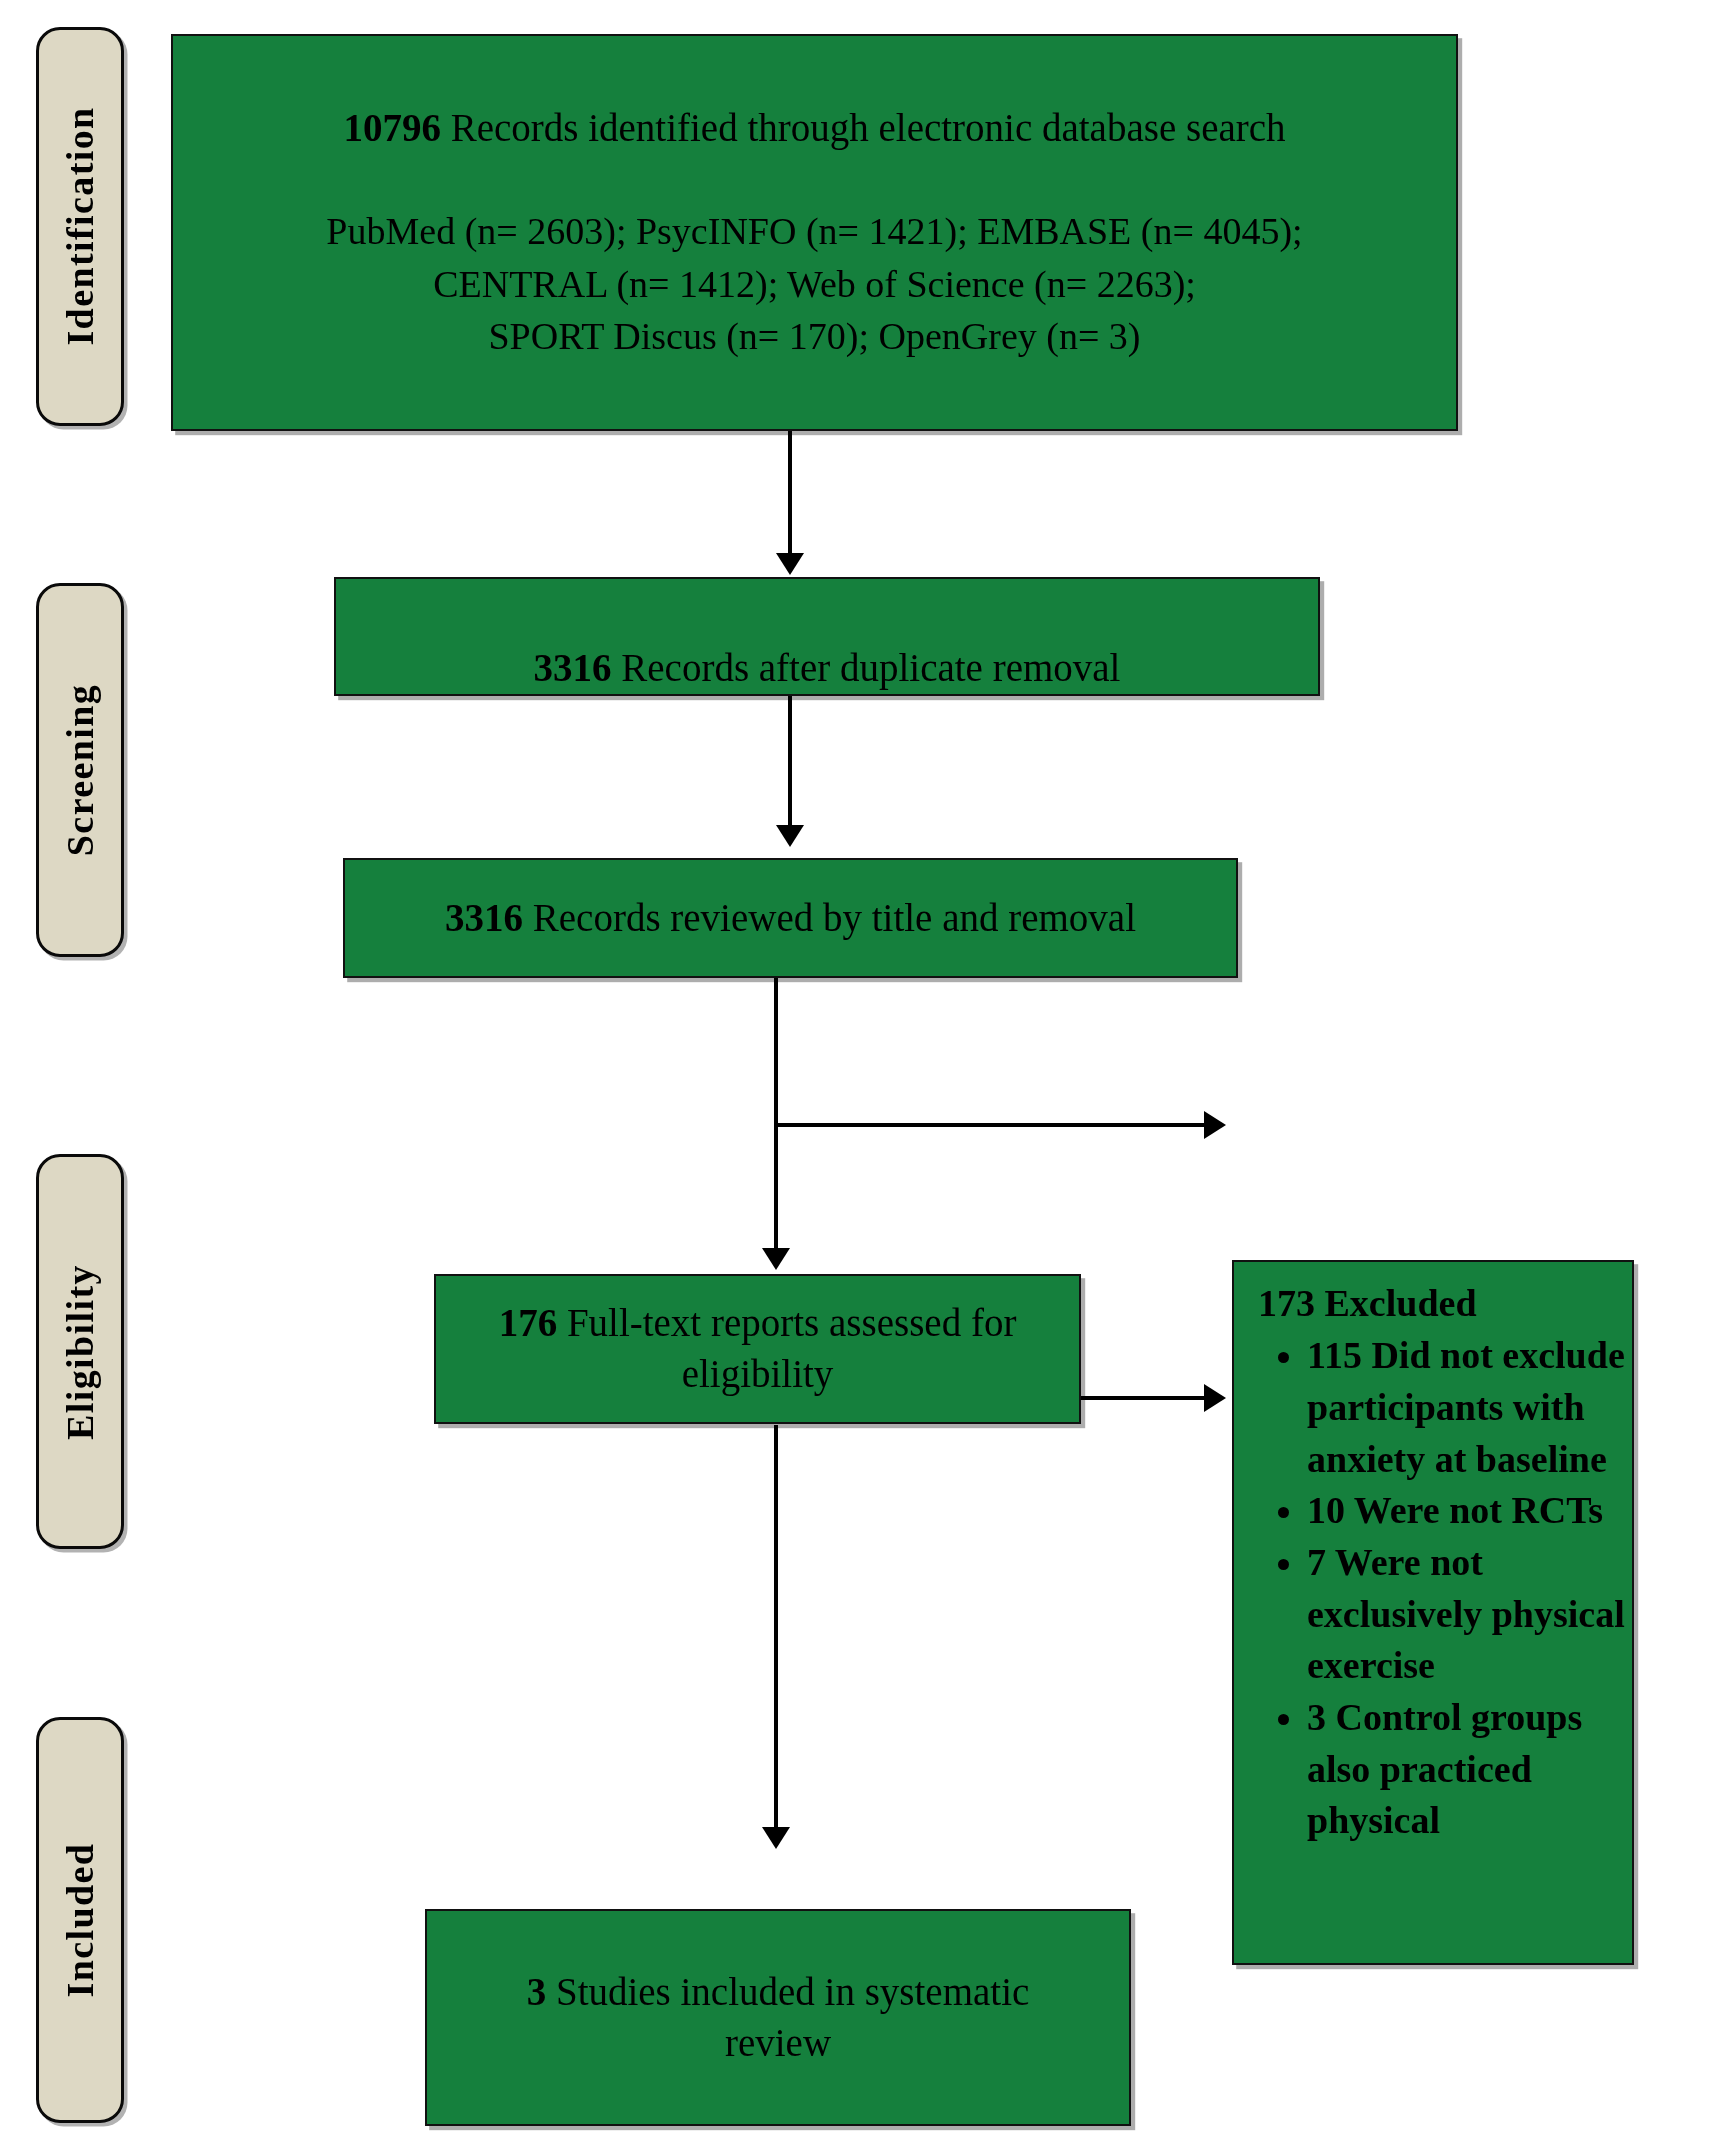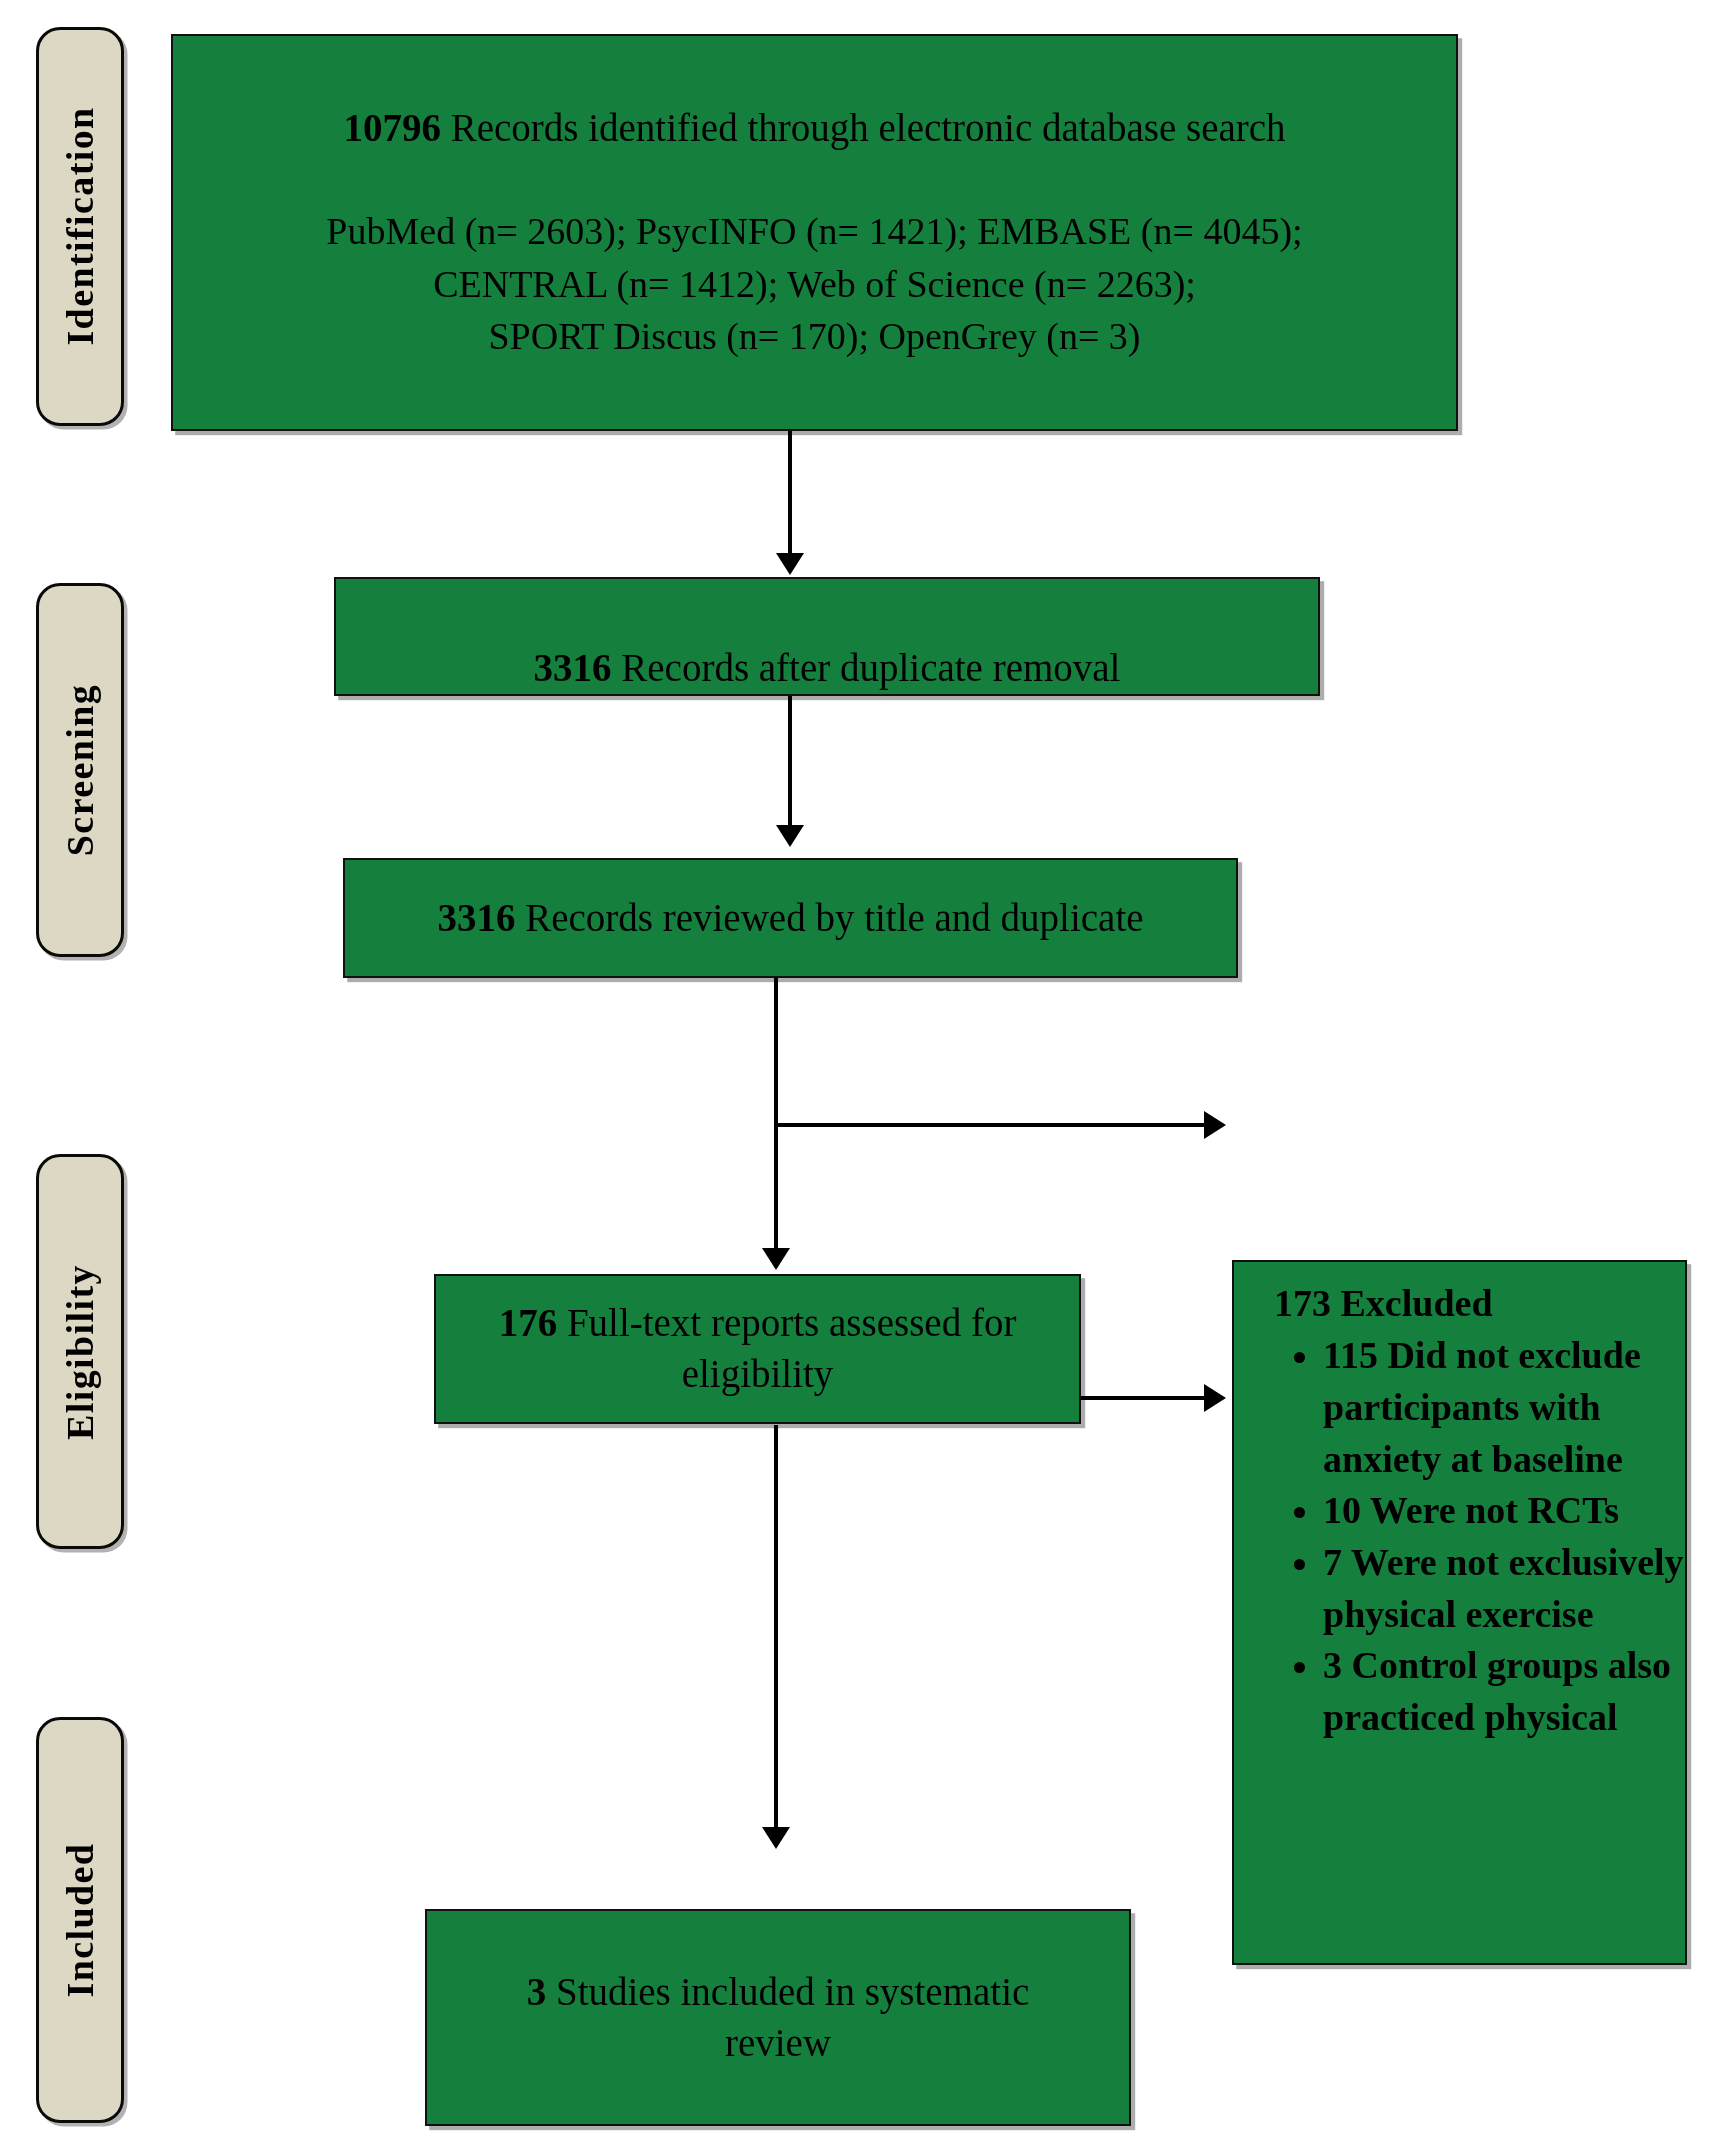--- a/index.html
+++ b/index.html
@@ -154,21 +154,21 @@
     <div class="line">
       <b>3316</b><span> Records after duplicate removal</span>
     </div>
   </div>
 
   <div class="vline" style="left:788px;top:696px;height:140px;"></div>
   <div class="arrow-down" style="left:776px;top:825px;"></div>
 
   <div class="flowbox" style="left:343px;top:858px;width:895px;height:120px;">
     <div class="line">
-      <b>3316</b><span> Records reviewed by title and duplicate</span>
+      <b>3316</b><span> Records reviewed by title and removal</span>
     </div>
   </div>
 
   <div class="vline" style="left:774px;top:978px;height:280px;"></div>
   <div class="arrow-down" style="left:762px;top:1248px;"></div>
 
   <div class="hline" style="left:774px;top:1123px;width:434px;"></div>
   <div class="arrow-right" style="left:1204px;top:1111px;"></div>
 
 
@@ -177,21 +177,21 @@
       <b>176</b><span> Full-text reports assessed for eligibility</span>
     </div>
   </div>
 
   <div class="hline" style="left:1081px;top:1396px;width:126px;"></div>
   <div class="arrow-right" style="left:1204px;top:1384px;"></div>
 
   <div class="vline" style="left:774px;top:1425px;height:413px;"></div>
   <div class="arrow-down" style="left:762px;top:1827px;"></div>
 
-  <div class="flowbox topalign" style="left:1232px;top:1260px;width:455px;height:705px;overflow:hidden;padding-left:16px;">
+  <div class="flowbox topalign" style="left:1232px;top:1260px;width:402px;height:705px;overflow:hidden;">
     <div class="excl-head">
       <span>173</span><span> Excluded</span>
     </div>
     <ul class="excl-list">
       <li>115 Did not exclude participants with anxiety at baseline</li>
       <li>10 Were not RCTs</li>
       <li>7 Were not exclusively physical exercise</li>
       <li>3 Control groups also practiced physical</li>
     </ul>
   </div>

